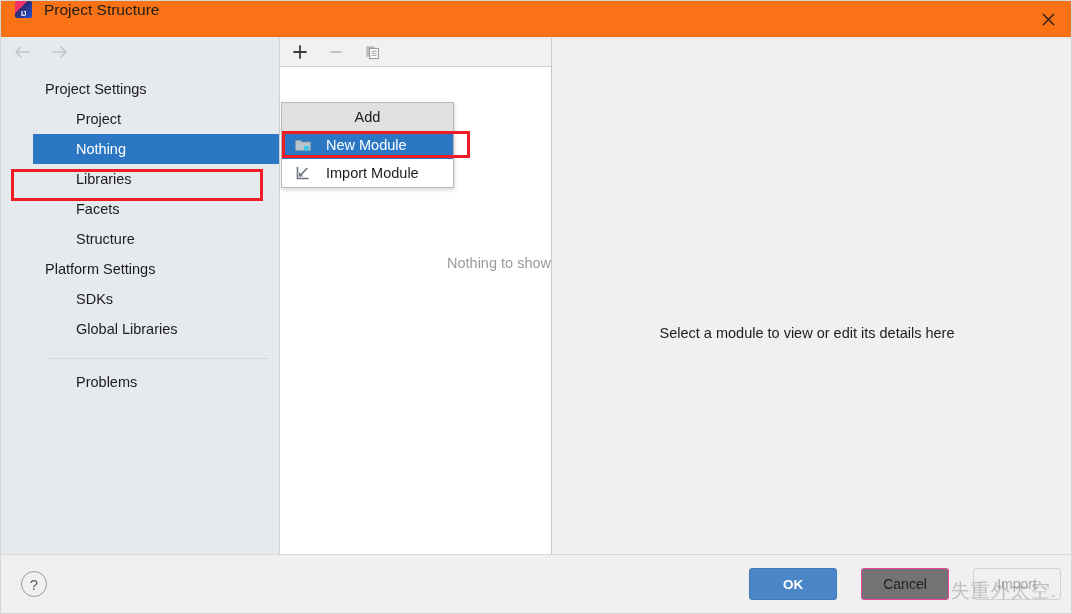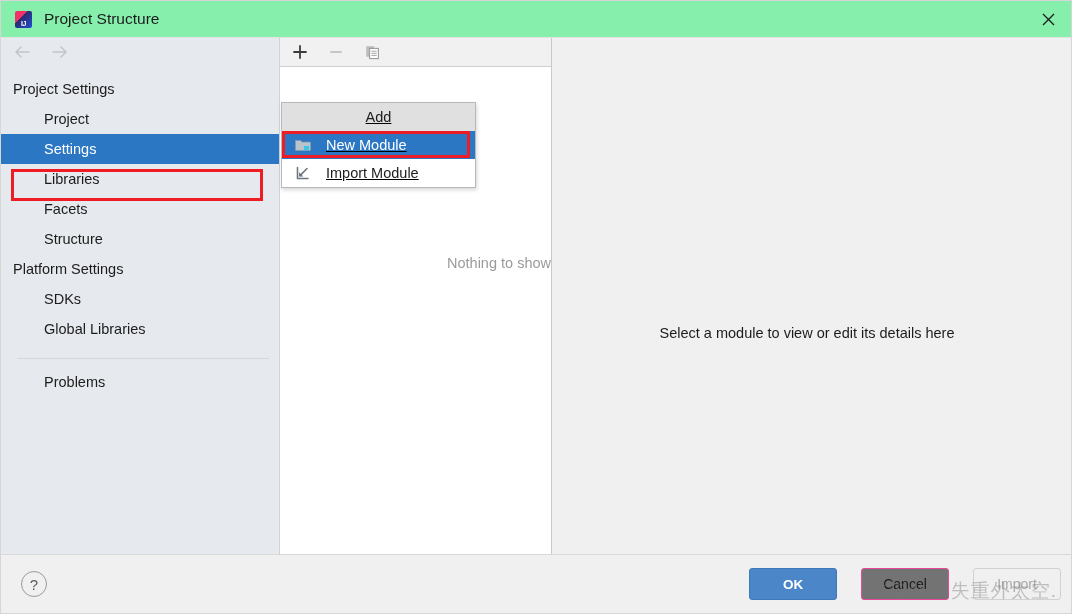--- a/index.html
+++ b/index.html
@@ -24,23 +24,23 @@
     border: 1px solid #d6d6d6;
     box-sizing: border-box;
     display: flex;
     flex-direction: column;
   }
 
   
   .titlebar {
     height: 36px;
     min-height: 36px;
-    background: #86efac;
-    display: flex;
-    align-items: center;
+    background: #f97316;
+    display: flex;
+    align-items: flex-start;
     position: relative;
   }
   .app-icon {
     width: 17px;
     height: 17px;
     margin-left: 14px;
     position: relative;
     border-radius: 2px;
     overflow: hidden;
     background: linear-gradient(135deg,#f2306a 0%, #f2306a 38%, #2b2b6e 38%, #1f4fd8 100%);
@@ -105,20 +105,21 @@
   .nav-arrow {
     width: 22px;
     height: 20px;
     display: flex;
     align-items: center;
     justify-content: center;
     color: #c3c6c9;
   }
   .tree {
     padding-top: 8px;
+    padding-left: 32px;
   }
   .group-label {
     font-size: 14.5px;
     color: #1c1c1c;
     padding: 6px 0 6px 12px;
     line-height: 18px;
   }
   .tree-item {
     font-size: 14.5px;
     color: #1c1c1c;
@@ -191,27 +192,26 @@
     text-align: right;
     font-size: 14.5px;
     color: #9a9a9a;
   }
 
   
   .menu {
     position: absolute;
     left: 280px;
     top: 64px;
-    width: 195px;
+    width: 173px;
     background: #ffffff;
     border: 1px solid #b8b8b8;
     box-sizing: border-box;
     z-index: 5;
     box-shadow: 1px 2px 4px rgba(0,0,0,0.16);
-    text-decoration: underline;
   }
   .menu-header {
     background: #e0e0e0;
     text-align: center;
     font-size: 14.5px;
     color: #1c1c1c;
     padding: 5px 0 5px 0;
     line-height: 18px;
   }
   .menu-item {
@@ -368,21 +368,21 @@
             <path d="M2 7 L15 7 M10 2 L15 7 L10 12" stroke="#c3c6c9" stroke-width="1.5" fill="none" stroke-linecap="round" stroke-linejoin="round"></path>
           </svg>
         </div>
       </div>
 
       <div class="tree">
 
         <div class="group-label">Project Settings</div>
 
         <div class="tree-item">Project</div>
-        <div class="tree-item selected">Settings</div>
+        <div class="tree-item selected">Nothing</div>
         <div class="tree-item">Libraries</div>
         <div class="tree-item">Facets</div>
         <div class="tree-item">Structure</div>
 
         <div class="group-label">Platform Settings</div>
 
         <div class="tree-item">SDKs</div>
         <div class="tree-item">Global Libraries</div>
 
         <div class="tree-sep"></div>

